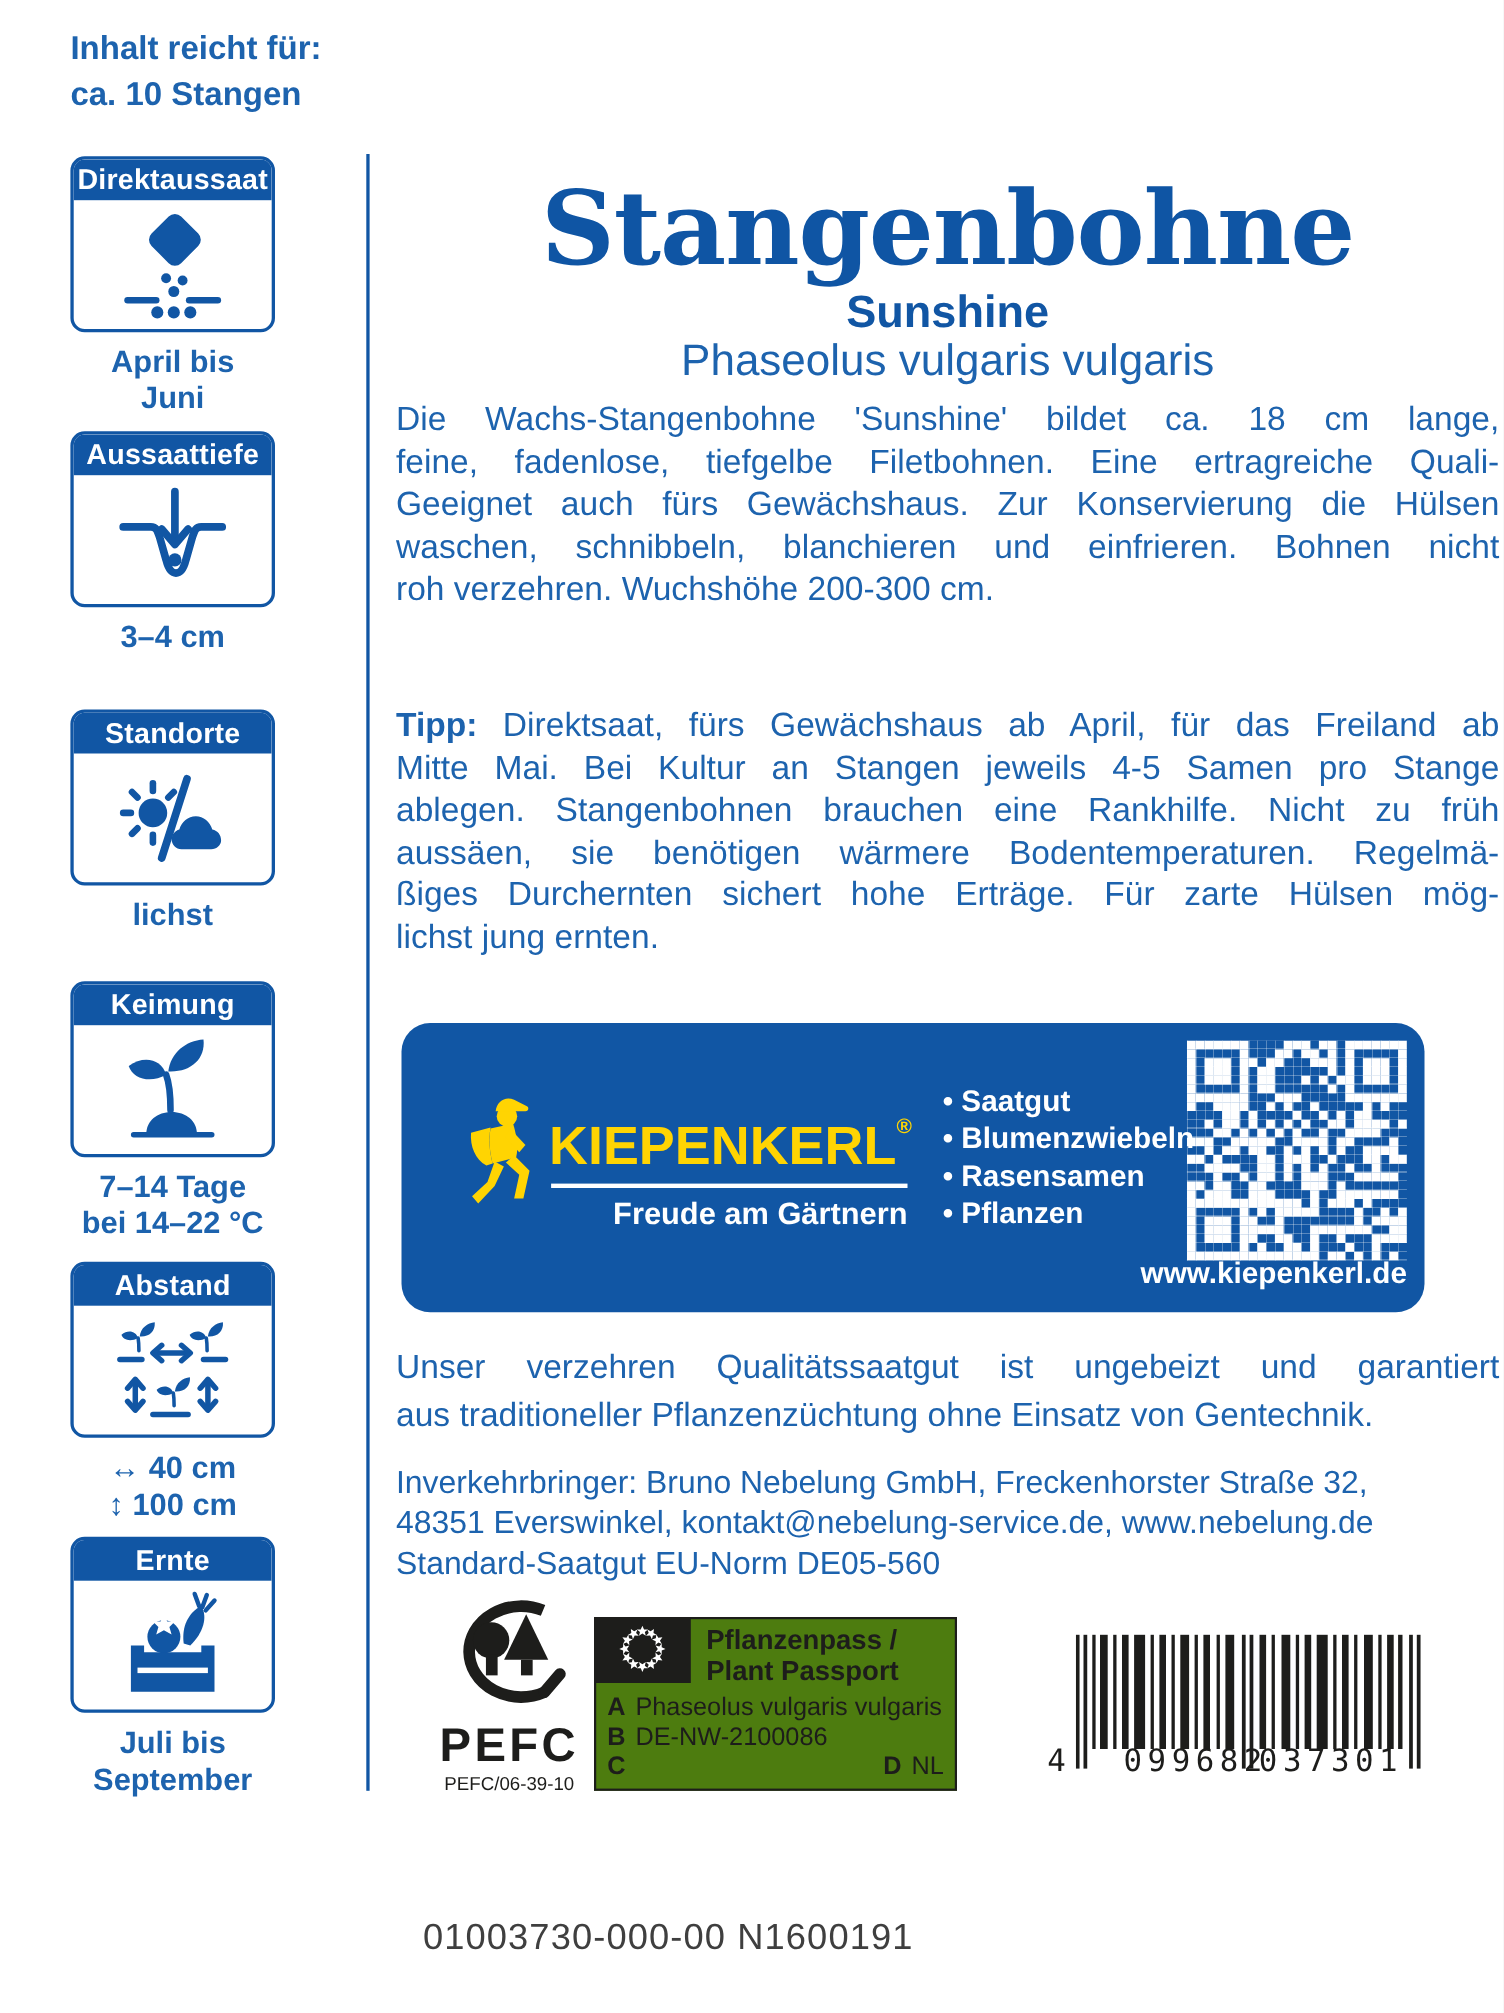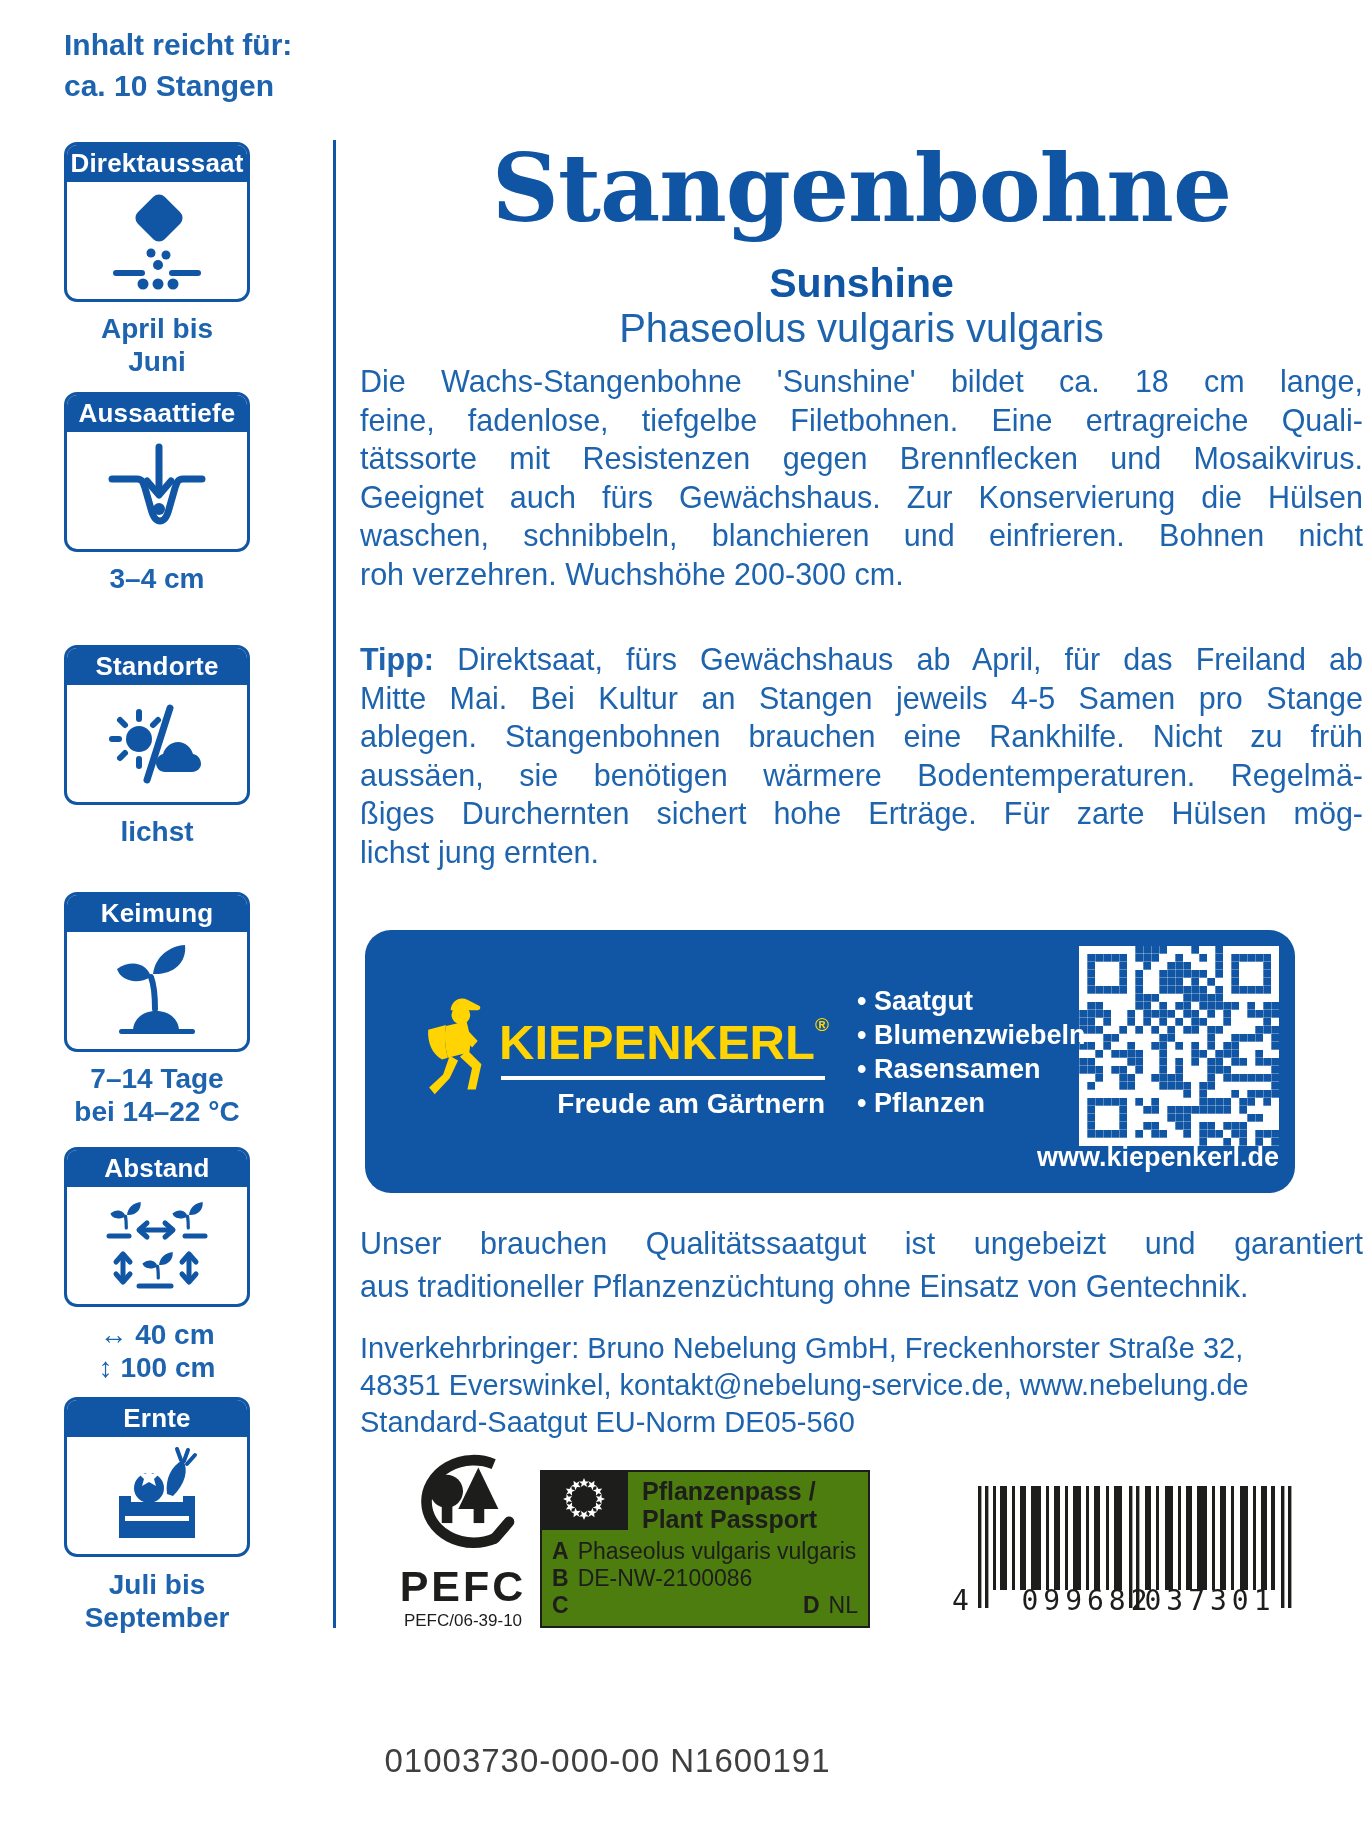--- a/index.html
+++ b/index.html
@@ -19,21 +19,21 @@
         display:flex;align-items:center;justify-content:center;letter-spacing:.2px;}
   .ibox-body{height:117px;display:flex;align-items:center;justify-content:center;color:var(--blue);}
   .ibox-body svg{width:104px;height:100px;}
   .icap{position:absolute;left:44px;width:226px;text-align:center;color:var(--textblue);
         font-size:28px;font-weight:600;line-height:33px;}
 
   
   .divider{position:absolute;left:333px;top:140px;width:3px;height:1488px;background:var(--blue);}
 
   
-  .title{position:absolute;left:360px;top:134px;width:1003px;text-align:center;
+  .title{position:absolute;left:360px;top:153px;width:1003px;text-align:center;
          font-family:"DejaVu Serif","Liberation Serif",serif;font-weight:bold;
          font-size:93px;color:#0f55a4;letter-spacing:-1px;}
   .variety{position:absolute;left:360px;top:260px;width:1003px;text-align:center;
          font-size:41px;font-weight:bold;color:var(--blue);}
   .botanical{position:absolute;left:360px;top:306px;width:1003px;text-align:center;
          font-size:40px;font-weight:400;color:var(--textblue);}
 
   .para{position:absolute;left:360px;width:1003px;color:var(--textblue);
         font-size:30.5px;line-height:38.6px;}
   .jl{text-align:justify;text-align-last:justify;}
@@ -238,21 +238,20 @@
 
   <div class="divider"></div>
 
   <h1 class="title">Stangenbohne</h1>
   <div class="variety">Sunshine</div>
   <div class="botanical">Phaseolus vulgaris vulgaris</div>
 
   <div class="para" style="top:362px">
     <div class="jl">Die Wachs-Stangenbohne 'Sunshine' bildet ca. 18 cm lange,</div>
     <div class="jl">feine, fadenlose, tiefgelbe Filetbohnen. Eine ertragreiche Quali-</div>
-    <div class="jl">tätssorte mit Resistenzen gegen Brennflecken und Mosaikvirus.</div>
     <div class="jl">Geeignet auch fürs Gewächshaus. Zur Konservierung die Hülsen</div>
     <div class="jl">waschen, schnibbeln, blanchieren und einfrieren. Bohnen nicht</div>
     <div>roh verzehren. Wuchshöhe 200-300 cm.</div>
   </div>
 
   <div class="para" style="top:640px">
     <div class="jl"><span class="b">Tipp:</span><span> Direktsaat, fürs Gewächshaus ab April, für das Freiland ab</span></div>
     <div class="jl">Mitte Mai. Bei Kultur an Stangen jeweils 4-5 Samen pro Stange</div>
     <div class="jl">ablegen. Stangenbohnen brauchen eine Rankhilfe. Nicht zu früh</div>
     <div class="jl">aussäen, sie benötigen wärmere Bodentemperaturen. Regelmä-</div>
@@ -612,21 +611,21 @@
           <rect x="128" y="192" width="8" height="8" fill="#fff"></rect>
           <rect x="136" y="192" width="8" height="8" fill="#fff"></rect>
           <rect x="152" y="192" width="8" height="8" fill="#fff"></rect>
           <rect x="168" y="192" width="8" height="8" fill="#fff"></rect>
           <rect x="184" y="192" width="8" height="8" fill="#fff"></rect>
         </svg></div>
     <div class="website">www.kiepenkerl.de</div>
   </div>
 
   <div class="para" style="top:1222px;line-height:43px;">
-    <div class="jl">Unser brauchen Qualitätssaatgut ist ungebeizt und garantiert</div>
+    <div class="jl">Unser verzehren Qualitätssaatgut ist ungebeizt und garantiert</div>
     <div>aus traditioneller Pflanzenzüchtung ohne Einsatz von Gentechnik.</div>
   </div>
 
   <div class="para" style="top:1330px;font-size:29px;line-height:37px;">
     <div>Inverkehrbringer: Bruno Nebelung GmbH, Freckenhorster Straße 32,</div>
     <div>48351 Everswinkel, kontakt@nebelung-service.de, www.nebelung.de</div>
     <div>Standard-Saatgut EU-Norm DE05-560</div>
   </div>
 
   <div class="pefc">

